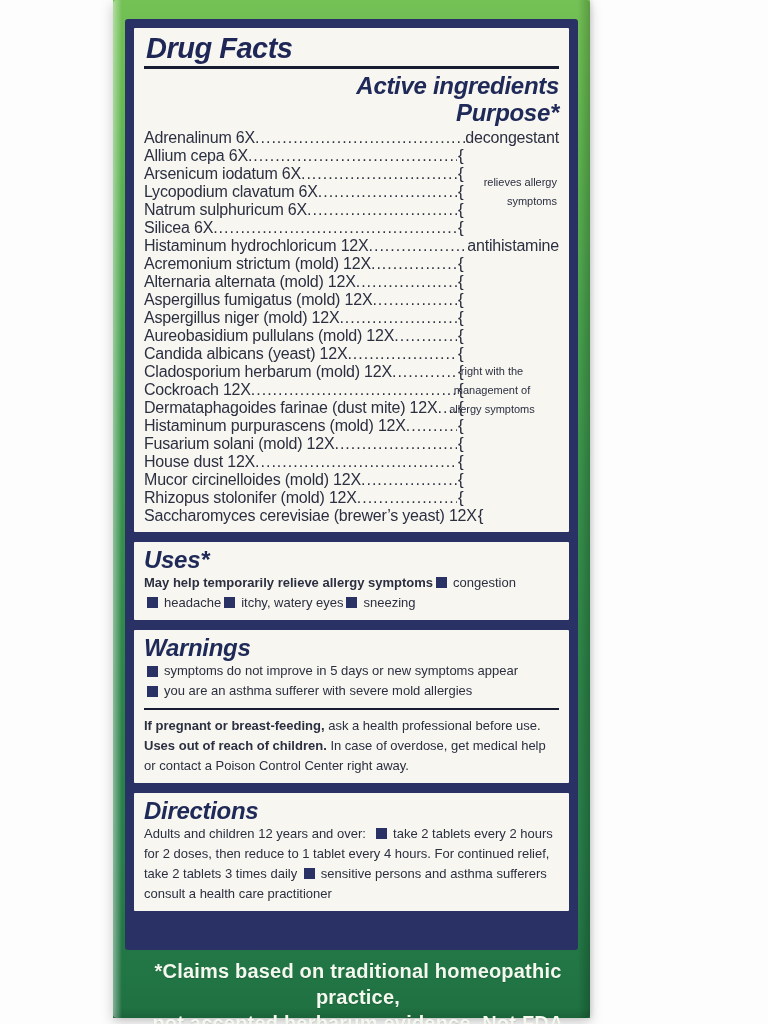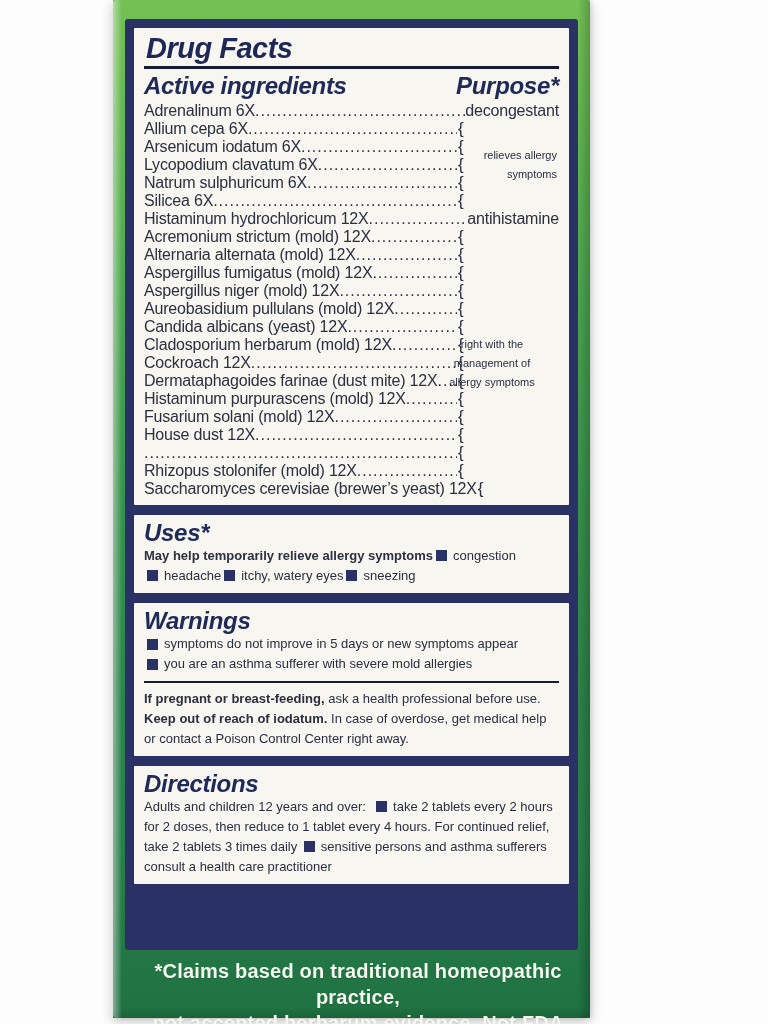--- a/index.html
+++ b/index.html
@@ -39,21 +39,21 @@
   }
   .panel:last-child { margin-bottom:0; }
 
   h1.df-title {
     font-size:29px; line-height:32px; font-weight:bold; font-style:italic;
     color:#1f2757; letter-spacing:-0.5px; padding-left:2px;
   }
   .rule  { border-top:3px solid #181c33; margin:2px 0 3px; }
   .rule.thin { border-top:2px solid #181c33; margin:7px 0 6px; }
 
-  .cols { display:flex; justify-content:space-between; align-items:flex-end; margin-bottom:3px; }
+  .cols { display:flex; justify-content:space-between; align-items:flex-end; margin-bottom:3px;flex-direction:column; }
   h2.sec {
     font-size:24px; line-height:27px; font-weight:bold; font-style:italic;
     color:#202a58; letter-spacing:-0.3px;
   }
 
   
   #ing-area { position:relative; }
   .ing-row {
     display:flex; align-items:baseline;
     font-size:16px; line-height:18px; letter-spacing:-0.2px; color:#2b2f40;
@@ -192,20 +192,21 @@
                 <span class="ing-name">Fusarium solani (mold) 12X</span>
                 <span class="leader">................................................................................................................................................................</span>
                 <span class="brace">{</span>
               </div>
               <div class="ing-row half">
                 <span class="ing-name">House dust 12X</span>
                 <span class="leader">................................................................................................................................................................</span>
                 <span class="brace">{</span>
               </div>
               <div class="ing-row half">
+                <span class="ing-name">Mucor circinelloides (mold) 12X</span>
                 <span class="leader">................................................................................................................................................................</span>
                 <span class="brace">{</span>
               </div>
               <div class="ing-row half">
                 <span class="ing-name">Rhizopus stolonifer (mold) 12X</span>
                 <span class="leader">................................................................................................................................................................</span>
                 <span class="brace">{</span>
               </div>
               <div class="ing-row half">
                 <span class="ing-name">Saccharomyces cerevisiae (brewer’s yeast) 12X</span>
@@ -237,21 +238,21 @@
             <div class="bullet-line">
               <span class="sq"></span>
               <span>symptoms do not improve in 5 days or new symptoms appear</span>
             </div>
             <div class="bullet-line">
               <span class="sq"></span>
               <span>you are an asthma sufferer with severe mold allergies</span>
             </div>
           </div>
         <div class="rule thin"></div>
-        <p class="body"><span class="bold">If pregnant or breast-feeding,</span><span> ask a health professional before use. </span><span class="bold">Keep out of reach of iodatum.</span><span> In case of overdose, get medical help or contact a Poison Control Center right away.</span></p>
+        <p class="body"><span class="bold">If pregnant or breast-feeding,</span><span> ask a health professional before use. </span><span class="bold">Uses out of reach of children.</span><span> In case of overdose, get medical help or contact a Poison Control Center right away.</span></p>
       </section>
 
       <section class="panel">
         <h2 class="sec">Directions</h2>
         <p class="body"><span>Adults and children 12 years and over:&nbsp; </span><span class="sq"></span><span>take 2 tablets every 2 hours for 2 doses, then reduce to 1 tablet every 4 hours. For continued relief, take 2 tablets 3 times daily </span><span class="sq"></span><span>sensitive persons and asthma sufferers consult a health care practitioner </span></p>
       </section>
 
     </div>
 
     <div class="footer">

